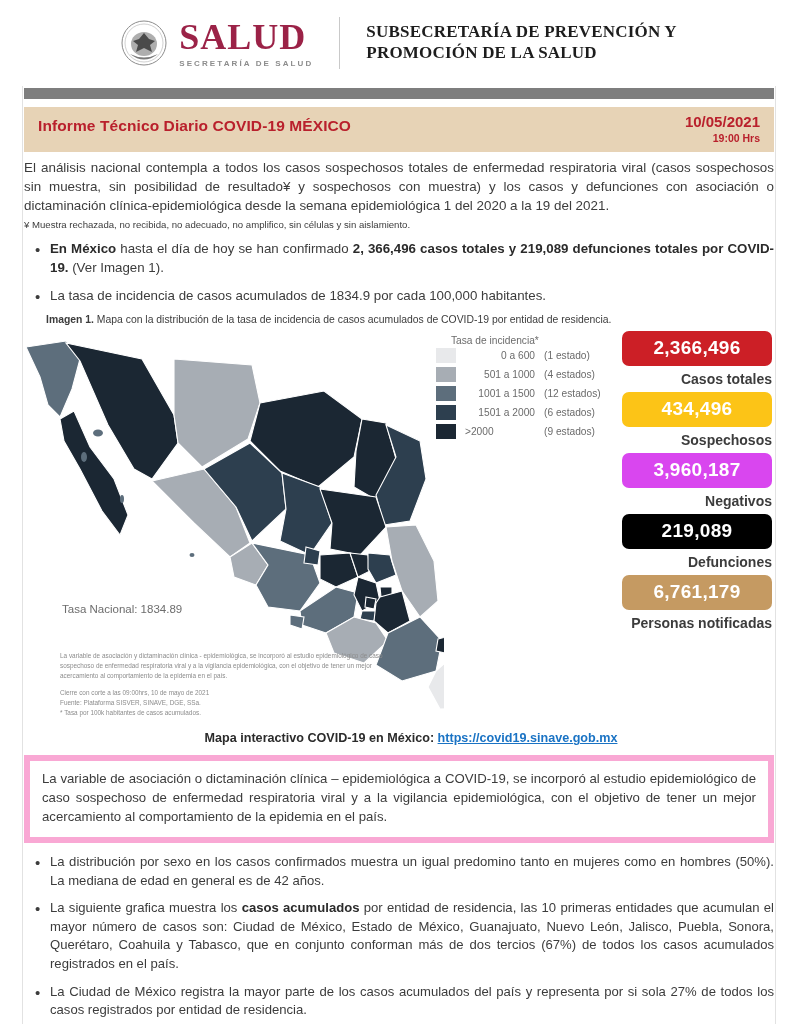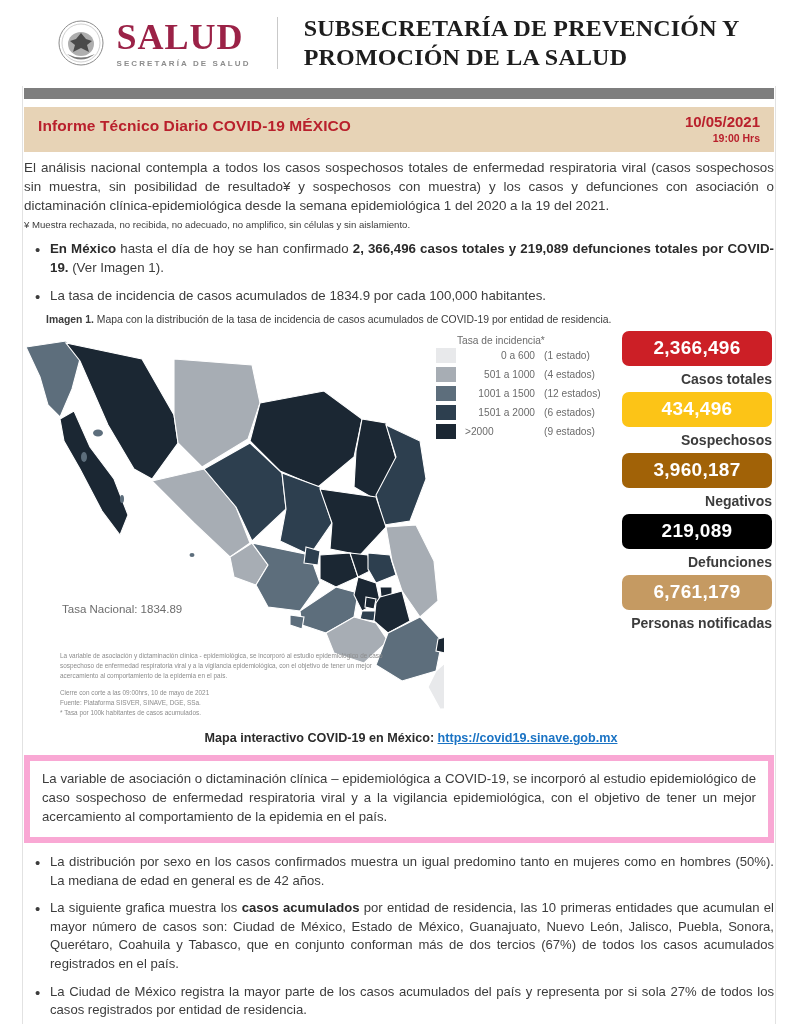--- a/index.html
+++ b/index.html
@@ -37,21 +37,21 @@
     font-size: 8px;
     letter-spacing: 2.1px;
     color: #8d8d8d;
     font-weight: bold;
     margin-top: 4px;
   }
   .vrule { width: 1px; height: 52px; background: #c9c9c9; margin: 0 10px; }
   .subsec {
     font-family: "Liberation Serif", serif;
     font-weight: bold;
-    font-size: 24px;
+    font-size: 17px;
     line-height: 1.22;
     color: #1d1d1d;
     letter-spacing: .2px;
   }
 
   .greybar { height: 11px; background:#7e7e7e; margin: 2px 24px 0 24px; }
 
   
   .banner {
     margin: 8px 24px 0 24px;
@@ -120,21 +120,21 @@
 
   .tasa-nacional {
     position: absolute; left: 38px; top: 274px;
     font-size: 11.5px; color: #6d6d6d;
   }
 
   .legend {
     position: absolute; left: 412px; top: 6px;
     font-size: 10.2px; color: #6b6b6b;
   }
-  .legend .ltitle { margin-left: 21px; margin-bottom: 1px; color:#6b6b6b; }
+  .legend .ltitle { margin-left: 15px; margin-bottom: 1px; color:#6b6b6b; }
   .legend-row { display: flex; align-items: center; height: 17px; margin-bottom: 2px; }
   .sw { width: 20px; height: 15px; margin-right: 7px; }
   .lrange { width: 72px; text-align: right; white-space: nowrap; }
   .lcount { margin-left: 9px; white-space: nowrap; }
 
   .mapnote {
     position: absolute; left: 36px; top: 322px;
     font-size: 6.4px; color: #8c8c8c; line-height: 1.55; width: 330px;
   }
   .mapnote .src { margin-top: 7px; }
@@ -368,21 +368,21 @@
       <div>* Tasa por 100k habitantes de casos acumulados.</div>
     </div>
 
     <div class="stats">
       <div class="statbox" style="background:#cc1f26">2,366,496</div>
       <div class="statlabel">Casos totales</div>
 
       <div class="statbox" style="background:#fcc417">434,496</div>
       <div class="statlabel">Sospechosos</div>
 
-      <div class="statbox" style="background:#a16207">3,960,187</div>
+      <div class="statbox" style="background:#d946ef">3,960,187</div>
       <div class="statlabel">Negativos</div>
 
       <div class="statbox" style="background:#000000">219,089</div>
       <div class="statlabel">Defunciones</div>
 
       <div class="statbox" style="background:#c59a62">6,761,179</div>
       <div class="statlabel clip">Personas notificadas</div>
     </div>
   </div>
 

